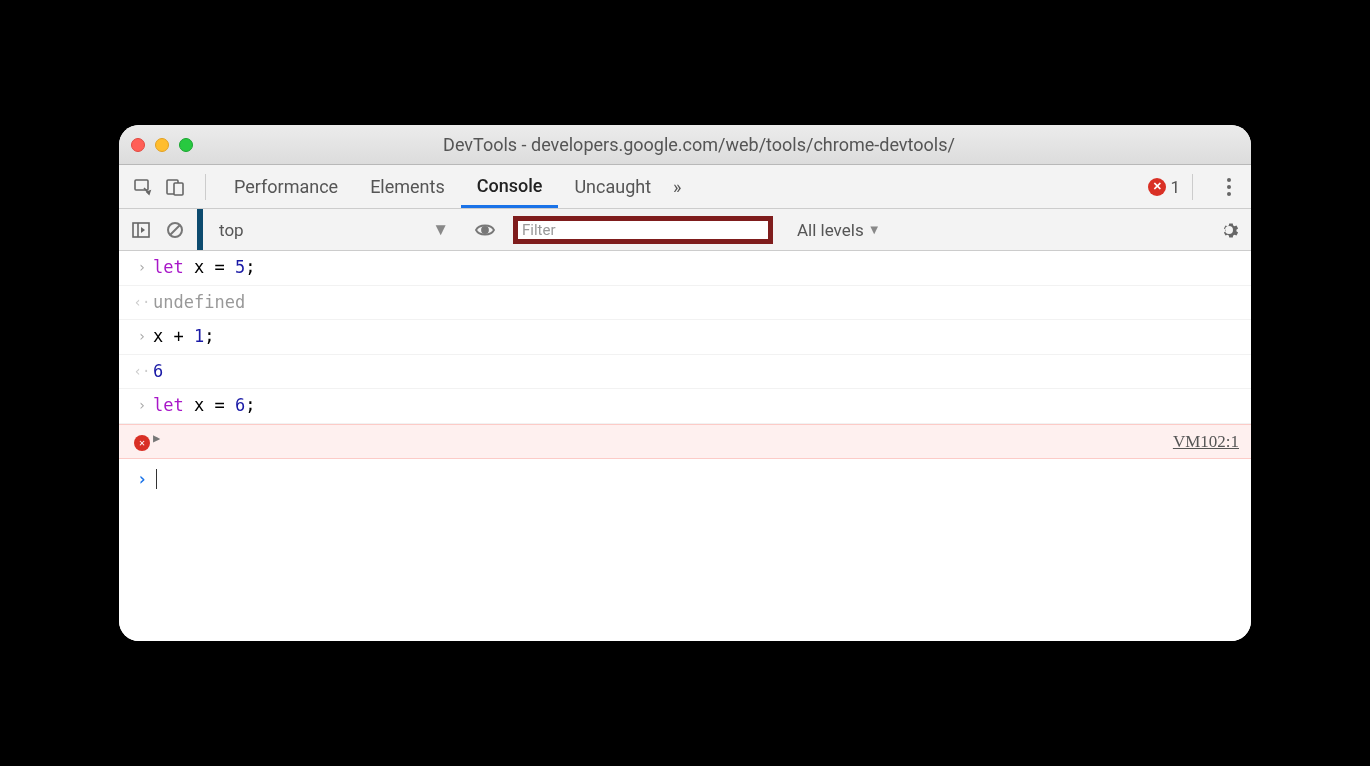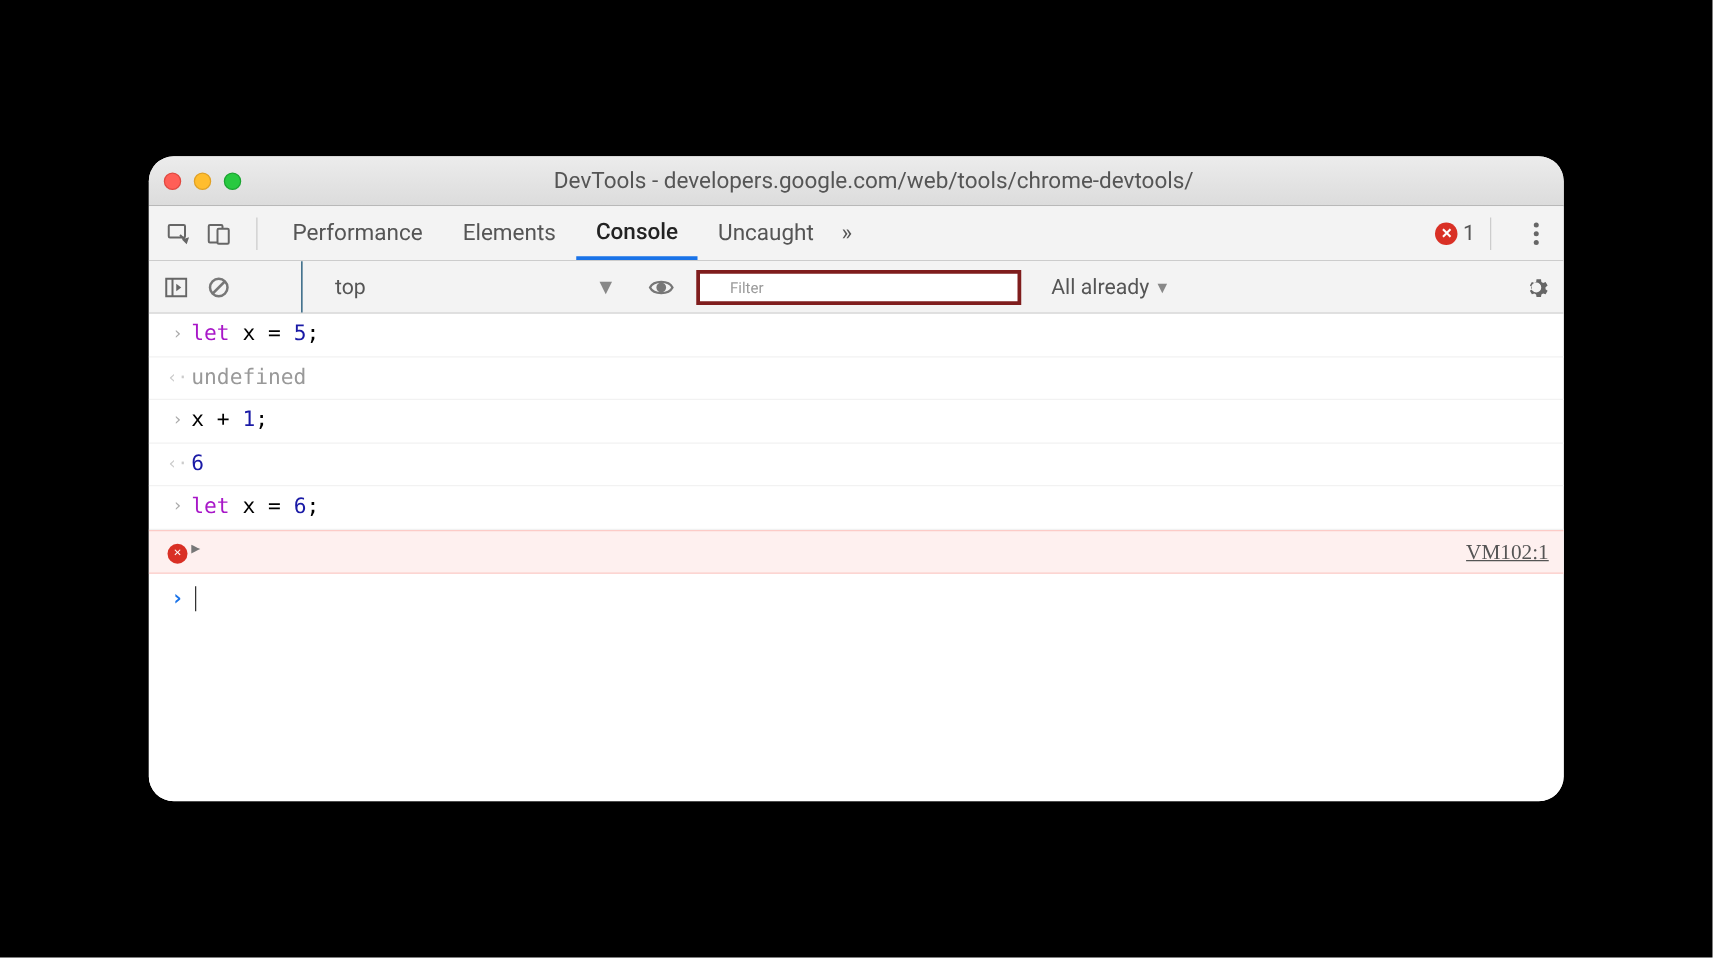--- a/index.html
+++ b/index.html
@@ -82,34 +82,33 @@
     align-items: center;
     padding: 0 10px;
     font-size: 17px;
     color: #555;
     background: #f3f3f3;
     gap: 10px;
   }
   .tool-btn { width: 24px; height: 24px; display: flex; align-items: center; justify-content: center; }
   .context-select {
     display: flex; align-items: center; gap: 6px;
-    border-left: 1px solid #0c4a6e;
-    padding-left: 26px;
+    border-left: 6px solid #0c4a6e;
+    padding-left: 16px;
     height: 100%;
     min-width: 260px;
-    margin-left: 44px;
   }
   .context-select .dropdown-arrow { margin-left: auto; margin-right: 8px; color: #888; }
   .eye { margin: 0 6px; }
   .filter-input {
     width: 260px; height: 28px;
-    border: 3px solid #7f1d1d;
+    border: 5px solid #7f1d1d;
     background: #fff;
-    padding: 0 24px;
-    font-size: 12px;
+    padding: 0 4px;
+    font-size: 15px;
     color: #888;
     display: flex; align-items: center;
   }
   .levels {
     display: flex; align-items: center; gap: 4px;
     padding-left: 14px;
   }
   .gear { margin-left: auto; }
 
   .console-body {
@@ -245,21 +244,21 @@
     <div class="tool-btn eye">
       <svg width="22" height="22" viewBox="0 0 22 22" fill="none" stroke="#777" stroke-width="1.8">
         <path d="M2 11 C5 5 17 5 20 11 C17 17 5 17 2 11 Z"></path>
           <circle cx="11" cy="11" r="3" fill="#777"></circle>
       </svg>
     </div>
     <div class="filter-input">
       <span style="color:#999">Filter</span>
     </div>
     <div class="levels">
-      <span>All already</span>
+      <span>All levels</span>
       <span style="color:#888;font-size:13px">▼</span>
     </div>
     <div class="tool-btn gear">
       <svg width="20" height="20" viewBox="0 0 20 20" fill="#666">
         <path d="M10 6a4 4 0 100 8 4 4 0 000-8zm7.4 5.3l1.7 1.3-1.6 2.8-2-.7a6 6 0 01-1.4.8l-.3 2.1H10.2l-.3-2.1a6 6 0 01-1.4-.8l-2 .7-1.6-2.8 1.7-1.3a6 6 0 010-1.6L4.9 8.4l1.6-2.8 2 .7a6 6 0 011.4-.8l.3-2.1h3.6l.3 2.1a6 6 0 011.4.8l2-.7 1.6 2.8-1.7 1.3a6 6 0 010 1.6z"></path>
       </svg>
     </div>
   </div>
 
   <div class="console-body">

